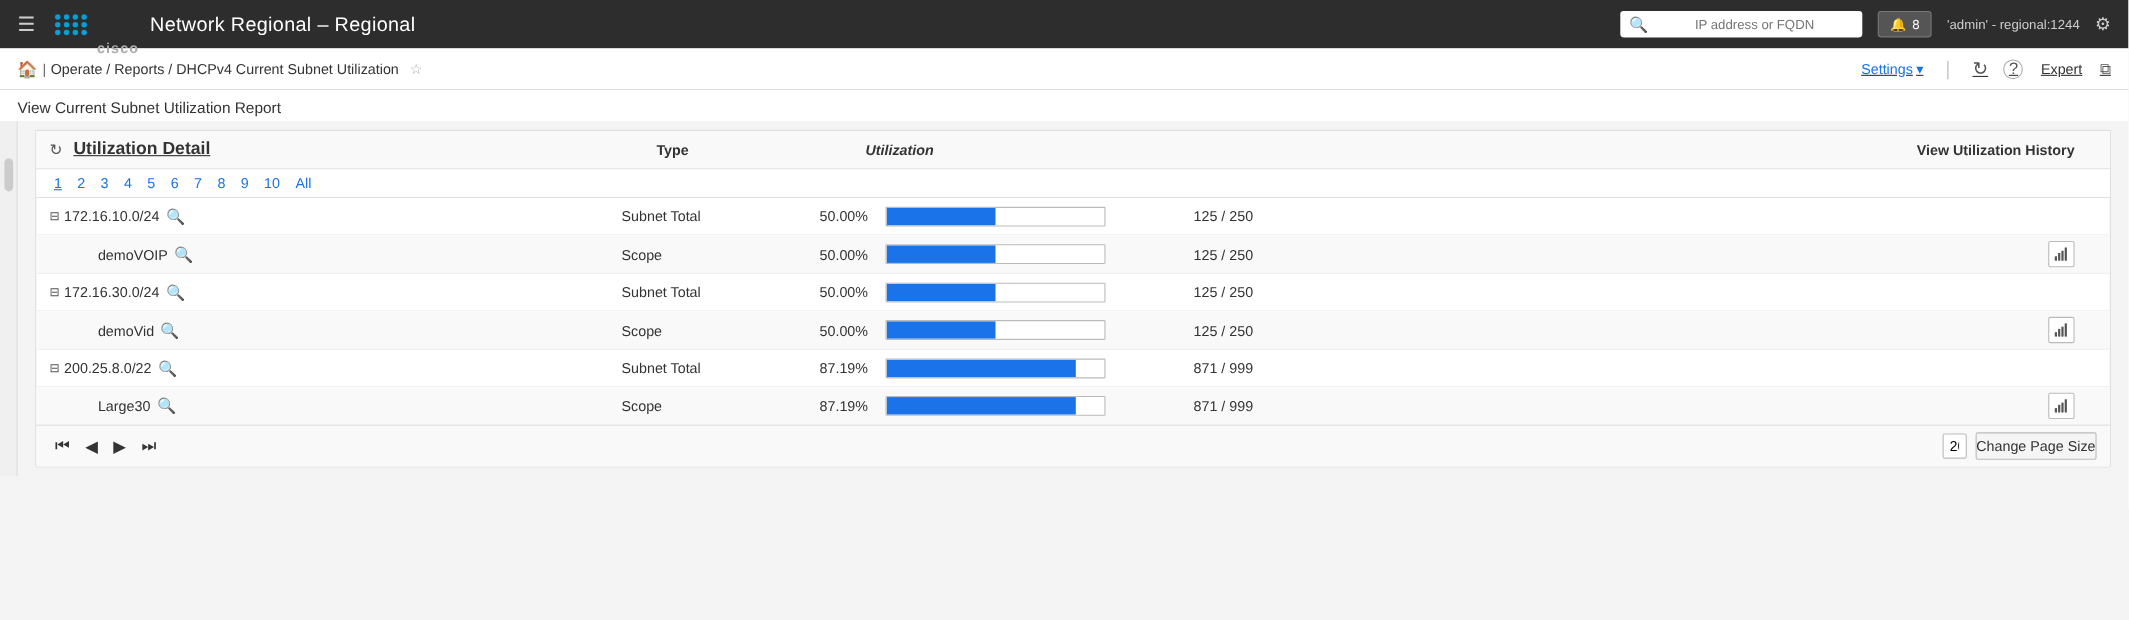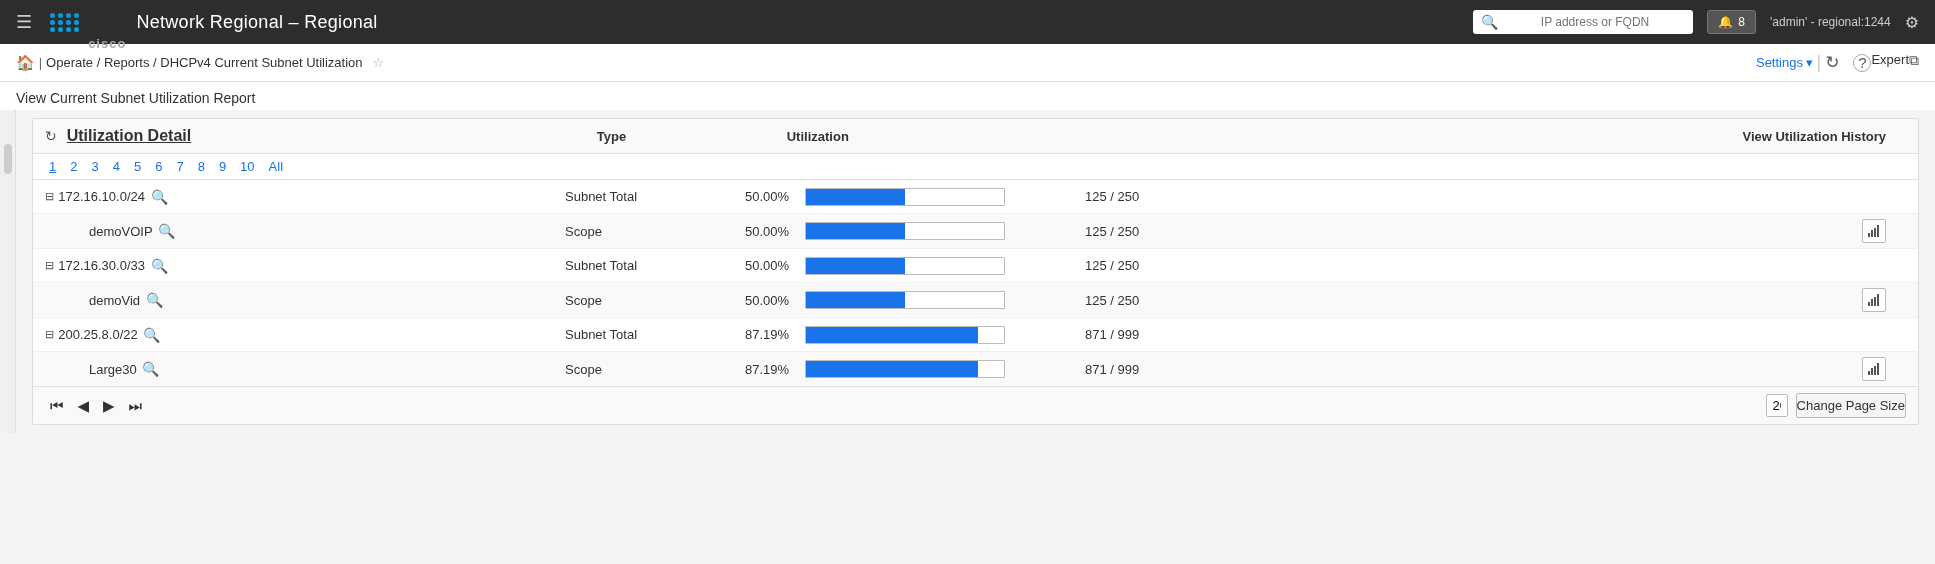--- a/index.html
+++ b/index.html
@@ -103,20 +103,23 @@
     }
     .breadcrumb .home-icon {
       color: #1a73e8;
       font-size: 15px;
     }
     .breadcrumb .sep { color: #666; }
     .breadcrumb .current { color: #333; }
     .breadcrumb .star { color: #aaa; margin-left: 6px; cursor: pointer; }
     .breadcrumb-actions {
       display: flex;
+      align-items: center;
+      gap: 16px;
+      text-decoration: underline;
     }
     .settings-btn {
       color: #1a73e8;
       font-size: 13px;
       cursor: pointer;
       display: flex;
       align-items: center;
       gap: 3px;
     }
     .action-icons {
@@ -156,21 +159,21 @@
       display: flex;
       align-items: center;
       padding: 8px 12px;
       border-bottom: 1px solid #e0e0e0;
       background: #f9f9f9;
       gap: 10px;
     }
     .refresh-icon { color: #555; font-size: 14px; cursor: pointer; }
     .col-utilization-detail { flex: 0 0 520px; font-weight: 600; font-size: 16px; color: #333; text-decoration: underline; }
     .col-type { flex: 0 0 180px; font-weight: 600; font-size: 13px; color: #333; }
-    .col-utilization { flex: 0 0 340px; font-weight: 600; font-size: 13px; color: #333; }
+    .col-utilization { flex: 0 0 340px; font-weight: 600; font-size: 13px; color: #333; font-style: italic; }
     .col-count { flex: 0 0 120px; font-weight: 600; font-size: 13px; color: #333; }
     .col-history { flex: 1; font-weight: 600; font-size: 13px; color: #333; text-align: right; padding-right: 20px; }
 
     
     .pagination-row {
       display: flex;
       align-items: center;
       padding: 4px 12px;
       border-bottom: 1px solid #e0e0e0;
       gap: 6px;
@@ -444,21 +447,21 @@
         </svg>
       </button>
     </div>
 
   </div>
           <div class="data-row">
 
     <div class="cell-name">
 
       <span class="expand-icon">⊟</span>
-      <span>172.16.30.0/33</span>
+      <span>172.16.30.0/24</span>
       <span class="search-row-icon" style="font-size:14px;">🔍</span>
     </div>
 
     <div class="cell-type">Subnet Total</div>
     <div class="cell-utilization">
       <span class="util-pct">50.00%</span>
       <div class="progress-bar-wrap">
         <div class="progress-bar-fill" style="width:50%;"></div>
       </div>
     </div>

